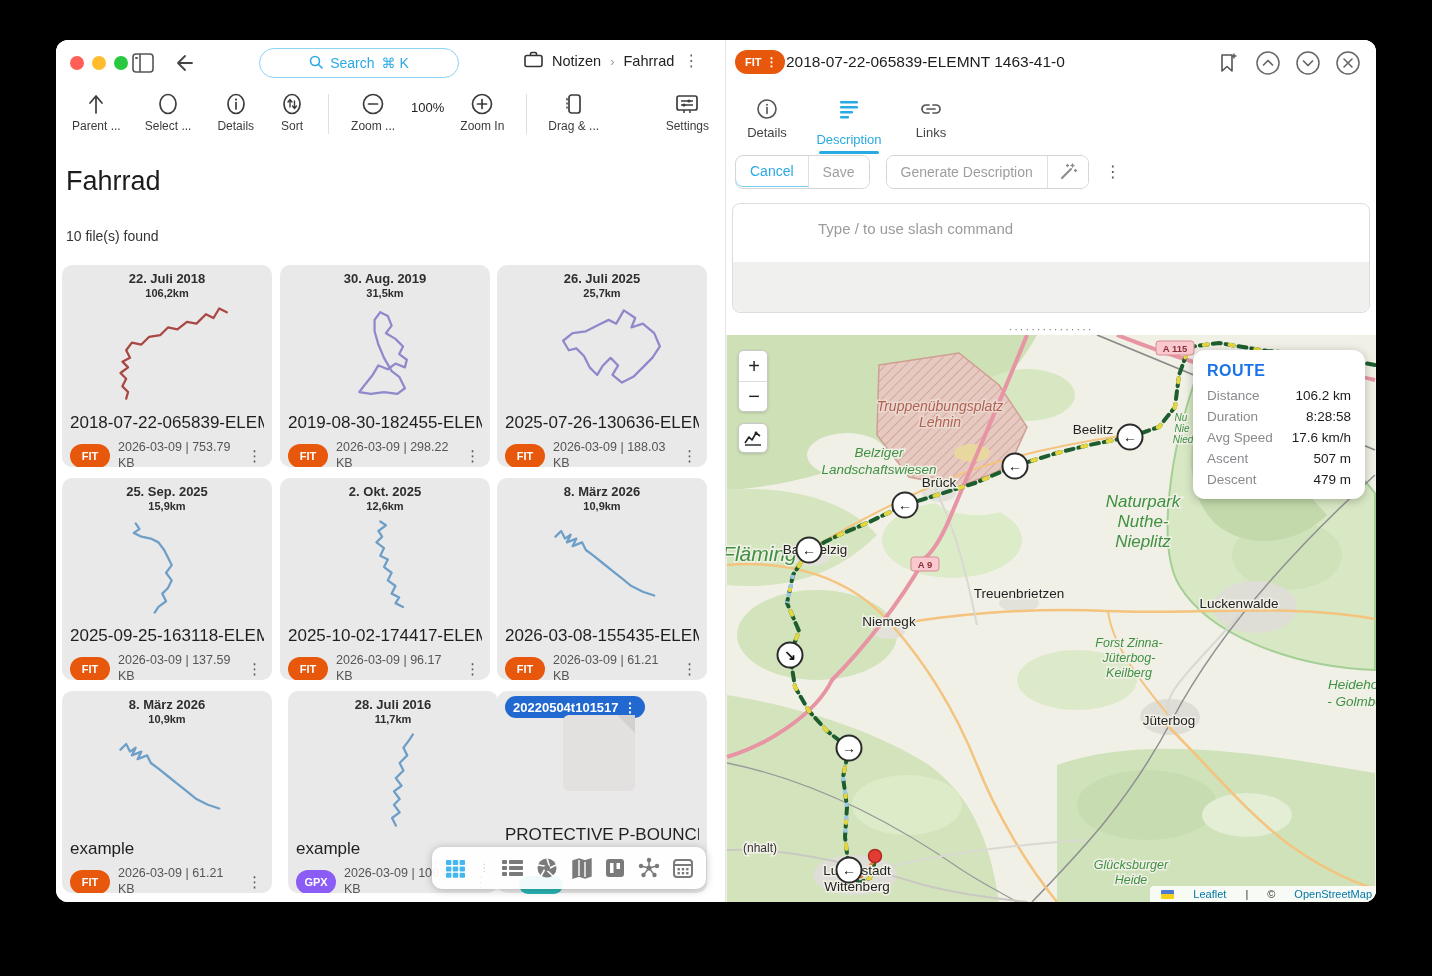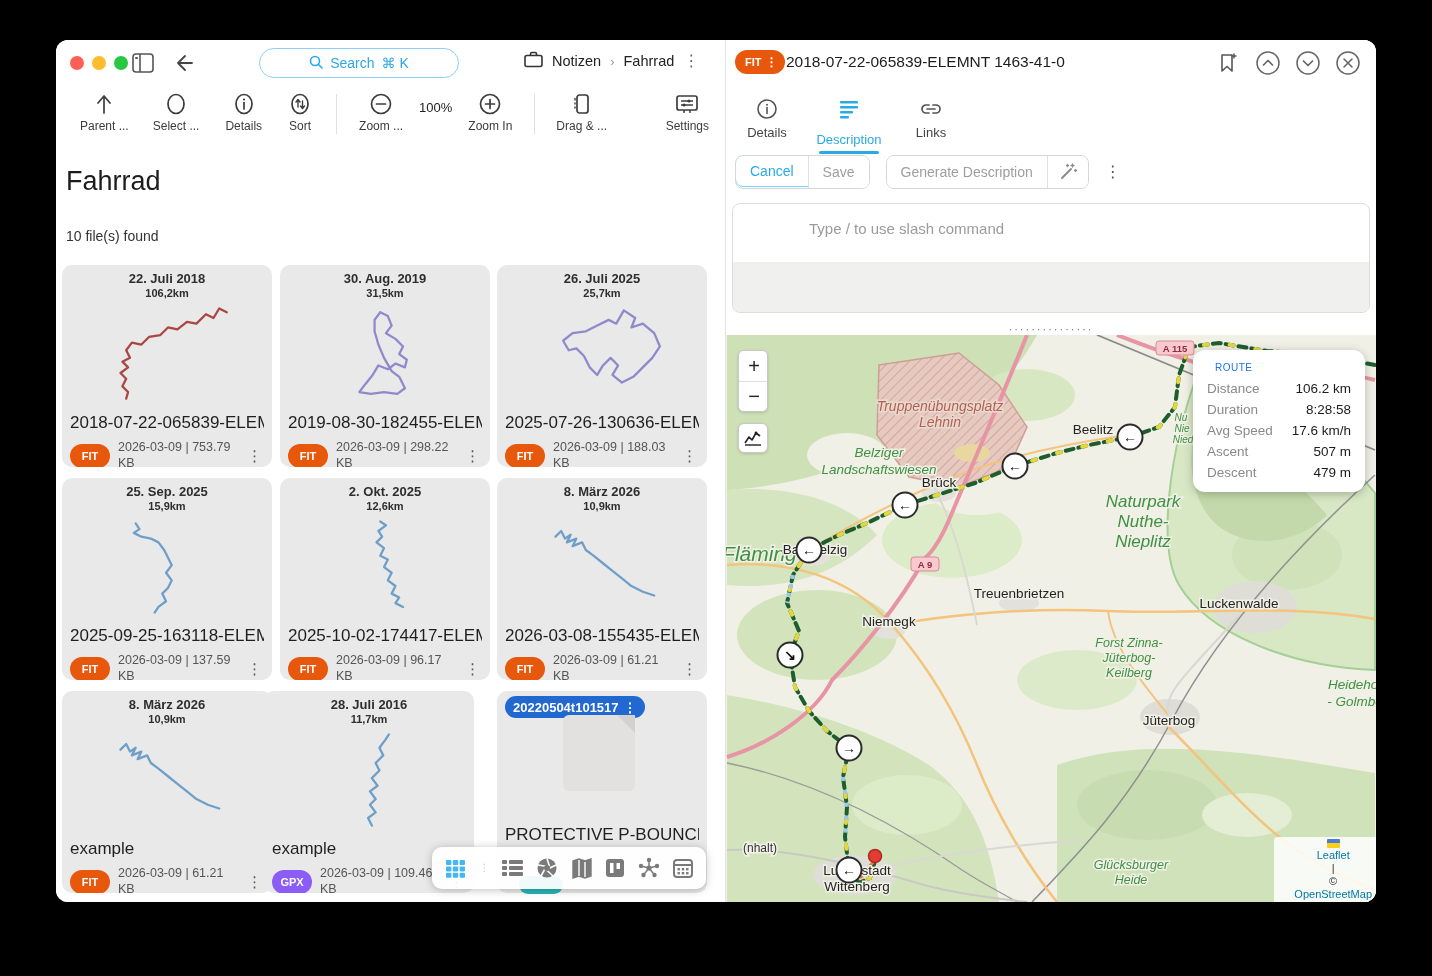--- a/index.html
+++ b/index.html
@@ -54,35 +54,35 @@
   #btn-row { position:absolute; left:9px; top:115px; display:flex; align-items:center; gap:16px; }
   .btn-group { display:flex; border:1px solid #d6d6d6; border-radius:8px; overflow:hidden; background:#fff; }
   .btn { height:32px; padding:0 14px; display:flex; align-items:center; font-size:14px; background:#fff; cursor:pointer; }
   #cancel-btn { color:#2ba9e6; border:1.5px solid #7fd0f7; border-radius:8px 0 0 8px; margin:-1px; }
   #save-btn { color:#9e9e9e; border-left:1px solid #e0e0e0; }
   #generate-btn { color:#9e9e9e; }
   #wand-btn { border-left:1px solid #e0e0e0; padding:0 10px; }
   #more-dots { color:#555; font-size:16px; cursor:pointer; }
   #editor { position:absolute; left:6px; top:163px; width:638px; height:110px; border:1px solid #ddd; border-radius:8px; overflow:hidden; background:#fff; cursor:text; }
   #editor-gray { position:absolute; left:0; top:58px; width:100%; height:52px; background:#f0f0ef; }
-  #editor-ph { position:absolute; left:76px; top:16px; font-size:15px; color:#9b9b9b; }
+  #editor-ph { position:absolute; left:85px; top:16px; font-size:15px; color:#9b9b9b; }
   #drag-handle { position:absolute; left:0; right:0; top:283px; text-align:center; color:#777; font-size:11px; letter-spacing:2px; cursor:row-resize; }
   
   #map { position:absolute; left:0; top:295px; width:650px; height:567px; overflow:hidden; background:#f1f0e7; cursor:grab; }
   #map svg.basemap { position:absolute; left:0; top:0; }
   .map-btns { position:absolute; left:12px; top:15px; width:30px; border:1px solid #c8c8c8; border-radius:6px; overflow:hidden; background:#fff; box-shadow:0 1px 3px rgba(0,0,0,.15); }
   .map-btn { width:30px; height:30px; display:flex; align-items:center; justify-content:center; font-size:20px; color:#222; background:#fff; cursor:pointer; }
   .map-btn + .map-btn { border-top:1px solid #ddd; }
   #chart-btn { position:absolute; left:12px; top:88px; width:30px; height:30px; border:1px solid #c8c8c8; border-radius:6px; background:#fff; display:flex; align-items:center; justify-content:center; cursor:pointer; box-shadow:0 1px 3px rgba(0,0,0,.15); }
   #route-panel { position:absolute; right:11px; top:15px; width:172px; background:#fff; border-radius:12px; box-shadow:0 2px 10px rgba(0,0,0,.25); padding:12px 14px 12px 14px; }
-  #route-title { color:#1a73e8; font-weight:normal; font-size:10px; letter-spacing:.5px; margin-bottom:8px;margin-left:8px; }
+  #route-title { color:#1a73e8; font-weight:bold; font-size:16px; letter-spacing:.5px; margin-bottom:8px; }
   .route-row { display:flex; justify-content:space-between; font-size:13.5px; margin-top:6px; }
   .route-label { color:#8a8a8e; }
   .route-value { color:#1c1c1e; font-weight:normal; }
-  #attribution { position:absolute; right:0; bottom:0; background:rgba(255,255,255,.85); font-size:11px; color:#333; padding:2px 4px 2px 20px; display:flex; align-items:center; gap:1px; border-radius:4px 0 0 0;flex-direction:column; }
+  #attribution { position:absolute; right:0; bottom:0; background:rgba(255,255,255,.85); font-size:11px; color:#333; padding:2px 4px 2px 11px; display:flex; align-items:center; gap:19px; border-radius:4px 0 0 0; }
   #attribution a { color:#0078a8; text-decoration:none; }
   .ua-flag { display:inline-block; width:13px; height:9px; background:linear-gradient(#4e7ad4 50%, #f7d117 50%); border-radius:1px; }
   
   text { font-family:"Liberation Sans",sans-serif; paint-order:stroke; stroke:#f1f0e7; stroke-width:3px; }
   .lc  { font-size:13.5px; fill:#222; }
   .lcs { font-size:12px; fill:#333; }
   .ln  { font-size:13.5px; font-style:italic; fill:#3f9142; }
   .lnb { font-size:21px; font-style:italic; fill:#3f9142; }
   .lnb2{ font-size:17px; font-style:italic; fill:#3f9142; }
   .lns { font-size:12.5px; font-style:italic; fill:#3f9142; }
@@ -130,21 +130,21 @@
             <rect x="1" y="4.5" width="17" height="11" rx="2" fill="none" stroke="#333" stroke-width="1.6"></rect>
             <path d="M6.5 4.5 V3 a1.5 1.5 0 0 1 1.5 -1.5 h3 a1.5 1.5 0 0 1 1.5 1.5 v1.5" fill="none" stroke="#333" stroke-width="1.6"></path>
           </svg></span>
       <span>Notizen</span>
       <span class="crumb-sep">›</span>
       <span>Fahrrad</span>
       <span class="vdots">⋮</span>
     </div>
 
     <div id="main-toolbar">
-      <div class="tb-item" style="margin-left:24px">
+      <div class="tb-item" style="margin-left:16px">
         <svg width="22" height="24" viewBox="0 0 22 24">
             <path d="M11 21 V5 M5 11 L11 4 L17 11" fill="none" stroke="#3c3c3c" stroke-width="1.7" stroke-linecap="round" stroke-linejoin="round"></path>
           </svg>
         <span>Parent ...</span>
       </div>
       <div class="tb-item" style="margin-left:24px">
         <svg width="24" height="24" viewBox="0 0 24 24">
             <ellipse cx="12" cy="12" rx="8" ry="9.5" fill="none" stroke="#3c3c3c" stroke-width="1.7"></ellipse>
           </svg>
         <span>Select ...</span>
@@ -291,21 +291,21 @@
           <svg class="card-track" viewBox="0 0 194 118">
             <polyline points="48,26 54,20 58,28 64,24 60,32 70,28 66,36 76,32 80,40 88,46 98,54 108,62 118,70 128,78 140,84 152,88" fill="none" stroke="#6e9fc8" stroke-width="2.4" stroke-linejoin="round" stroke-linecap="round"></polyline>
           </svg>
           <div class="card-name">example</div>
           <div class="card-footer">
             <span class="fmt-badge" style="background:#e8580c">FIT</span>
             <span class="card-meta">2026-03-09 | 61.21 KB</span>
             <span class="card-dots">⋮</span>
           </div>
         </div>
-        <div class="card" style="left: 208px; top: 651px;">
+        <div class="card" style="left: 232px; top: 651px;">
           <div class="card-date">28. Juli 2016</div>
           <div class="card-dist">11,7km</div>
           <svg class="card-track" viewBox="0 0 194 118">
             <polyline points="100,106 96,98 104,92 98,84 104,78 98,70 106,64 100,56 108,48 104,40 112,32 108,24 114,16 118,10" fill="none" stroke="#6e9fc8" stroke-width="2.4" stroke-linejoin="round" stroke-linecap="round"></polyline>
           </svg>
           <div class="card-name">example</div>
           <div class="card-footer">
             <span class="fmt-badge" style="background:#8b5cf6">GPX</span>
             <span class="card-meta">2026-03-09 | 109.46 KB</span>
             <span class="card-dots">⋮</span>

